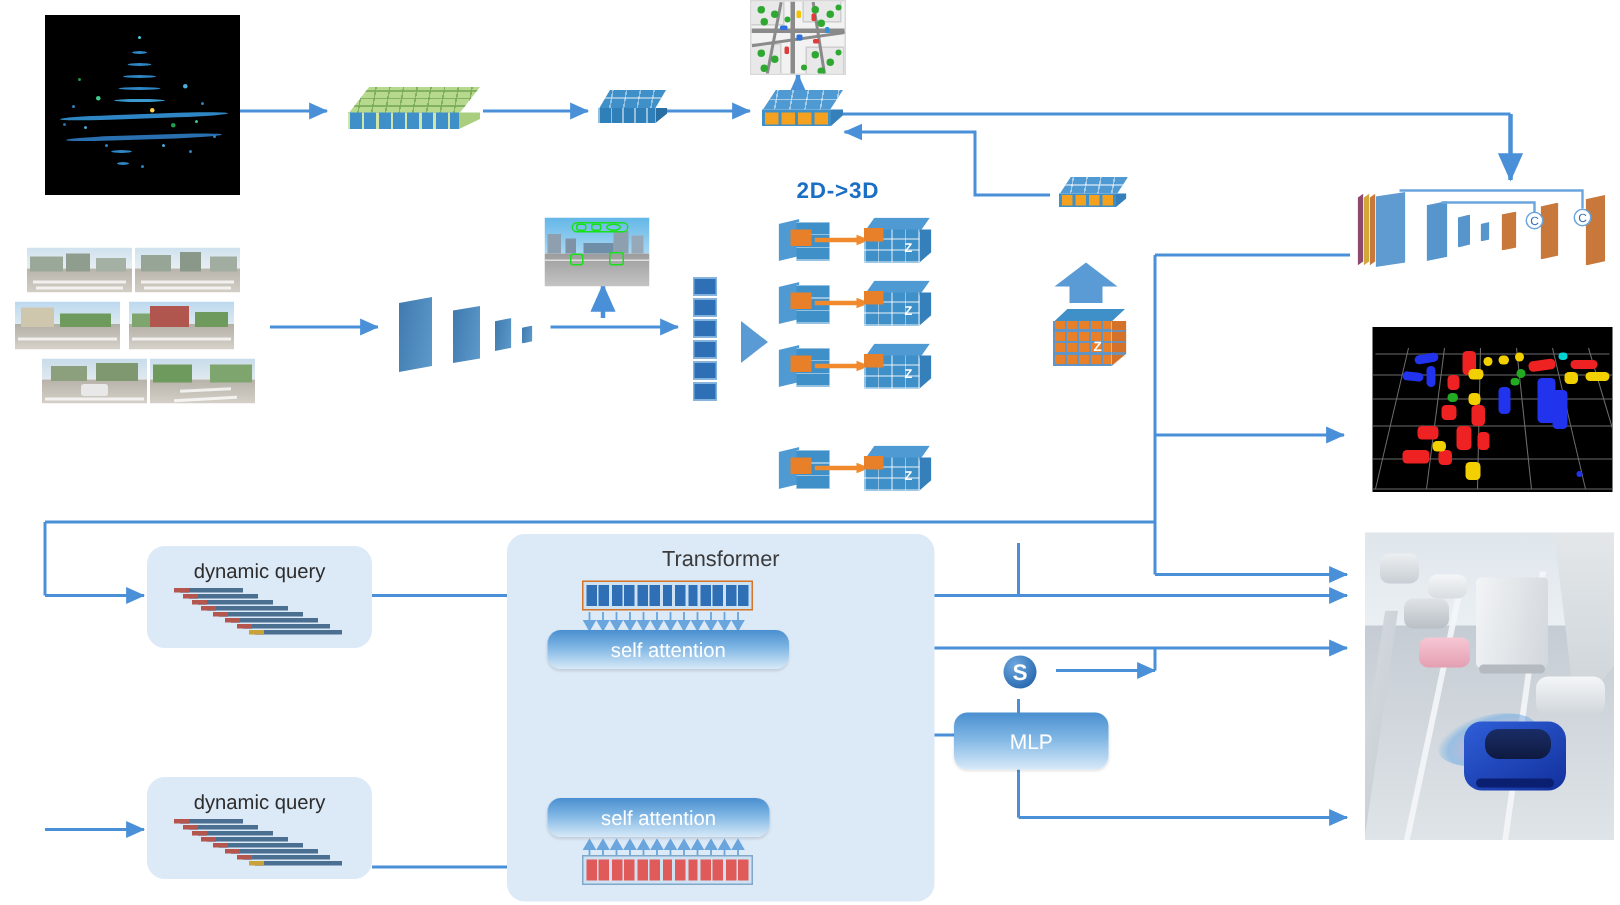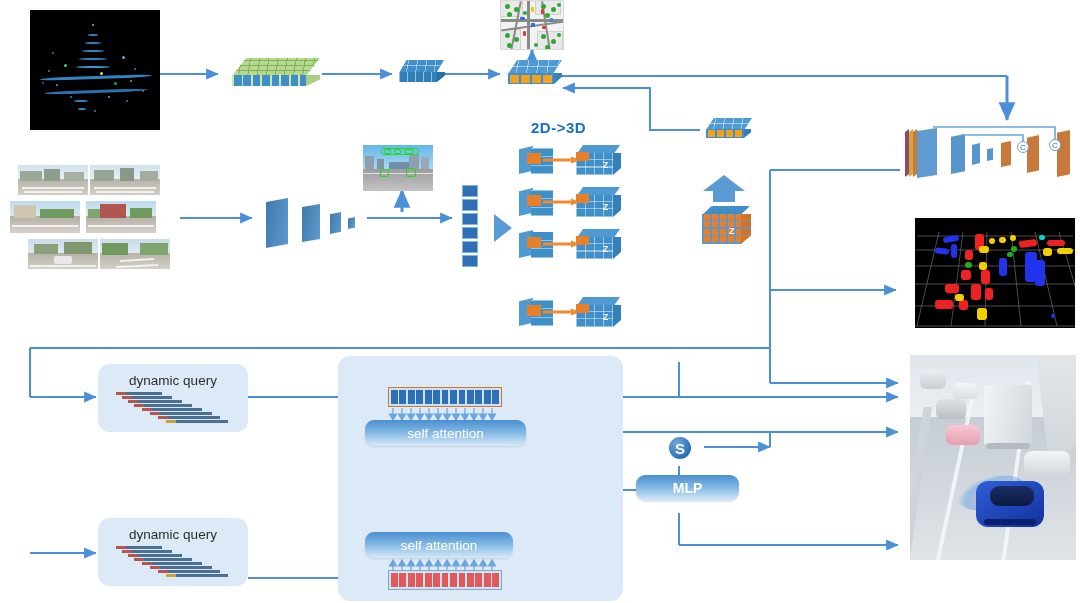--- a/index.html
+++ b/index.html
@@ -678,20 +678,21 @@
       <i style="left:38px;top:20px;width:58px;"></i>
       <i style="left:34px;top:20px;width:10px;background:#b4564e;"></i>
       <i style="left:46px;top:24px;width:58px;"></i>
       <i style="left:42px;top:24px;width:10px;background:#b4564e;"></i>
       <i style="left:54px;top:28px;width:58px;"></i>
       <i style="left:50px;top:28px;width:10px;background:#c9a23a;"></i>
     </div>
   </div>
 
   <div class="procbox" style="left:338px;top:356px;width:285px;height:245px;"></div>
+  <div class="label-plain" style="left:338px;top:364px;width:285px;height:18px;font-size:14.5px;">Transformer</div>
 
   <div class="abs" style="left:388px;top:387px;width:114px;height:20px;border:1.6px solid #d4752a;
               background:#cfe2f3;padding:2px;display:flex;gap:1.6px;">
     <b style="flex:1;background:#2f6fb5;"></b>
       <b style="flex:1;background:#2f6fb5;"></b>
     <b style="flex:1;background:#2f6fb5;"></b>
       <b style="flex:1;background:#2f6fb5;"></b>
     <b style="flex:1;background:#2f6fb5;"></b>
       <b style="flex:1;background:#2f6fb5;"></b>
     <b style="flex:1;background:#2f6fb5;"></b>
@@ -752,17 +753,17 @@
       <b style="flex:1;background:#e05a5a;"></b>
     <b style="flex:1;background:#e05a5a;"></b>
       <b style="flex:1;background:#e05a5a;"></b>
     <b style="flex:1;background:#e05a5a;"></b>
       <b style="flex:1;background:#e05a5a;"></b>
     <b style="flex:1;background:#e05a5a;"></b>
       <b style="flex:1;background:#e05a5a;"></b>
     <b style="flex:1;background:#e05a5a;"></b>
   </div>
 
-  <div class="attn" style="left:636px;top:475px;width:103px;height:26px;font-size:14px;font-weight:bold;">MLP</div>
+  <div class="attn" style="left:636px;top:475px;width:103px;height:38px;font-size:14px;">MLP</div>
 
   <div class="snode" style="left:669px;top:437px;width:22px;height:22px;">S</div>
 
 </div>
 
 </body></html>

